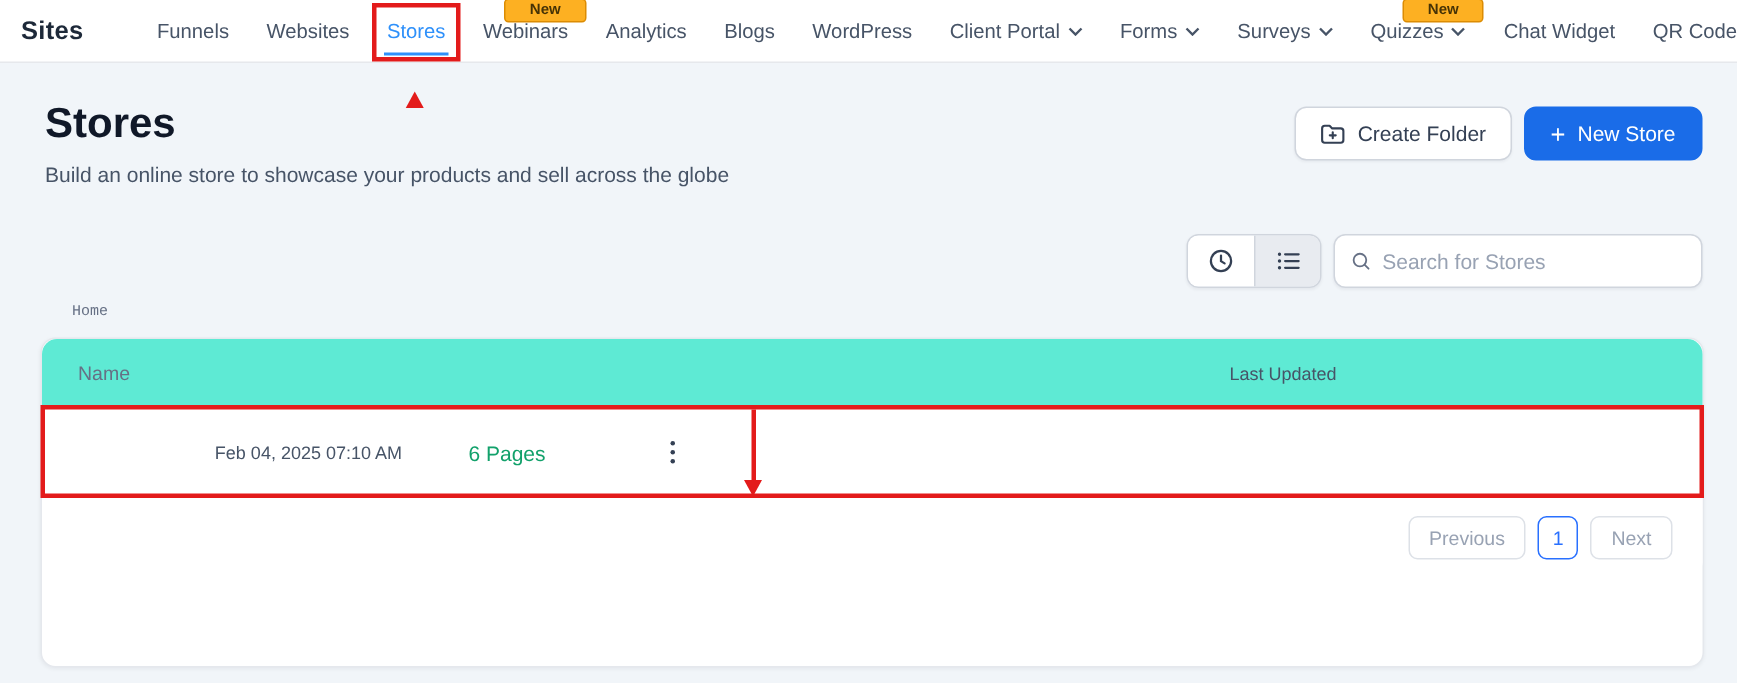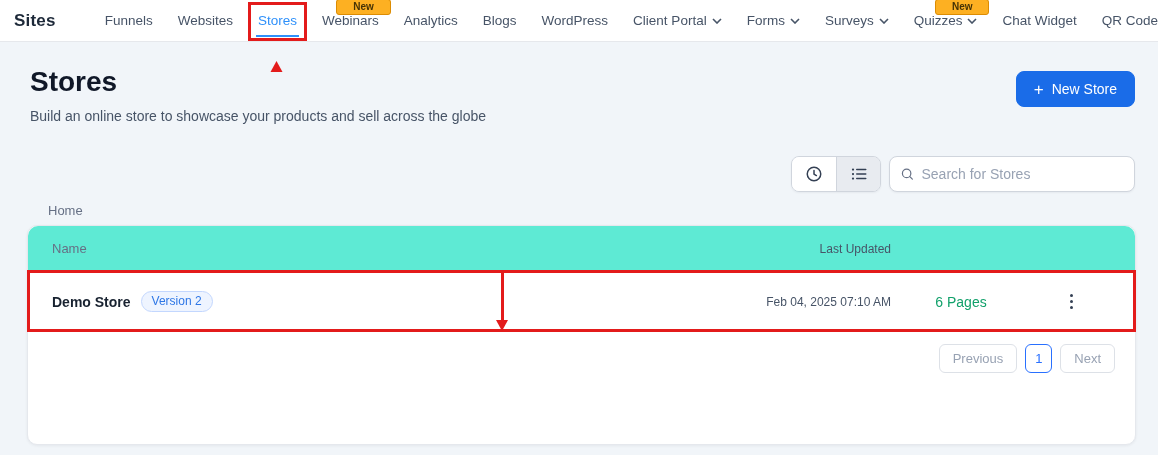--- a/index.html
+++ b/index.html
@@ -53,21 +53,21 @@
   .seg-btn { width:44px; display:flex; align-items:center; justify-content:center; cursor:pointer; }
   .seg-btn.sel { background:#ffffff; }
   .seg-btn.unsel { background:#e8ebf0; border-left:1px solid #d0d5dd; }
   .search-box { width:246px; height:36px; background:#fff; border:1px solid #d0d5dd; border-radius:8px;
                 display:flex; align-items:center; padding:0 10px; gap:7px;
                 box-shadow:0 1px 2px rgba(16,24,40,.05); }
   .search-box input { border:none; outline:none; font-size:14px; color:#344054; width:100%;
                       font-family:"Liberation Sans", sans-serif; background:transparent; }
   .search-box input::placeholder { color:#98a2b3; }
 
-  .breadcrumb { position:absolute; left:48px; top:203px; font-size:13px; color:#667085; }
+  .breadcrumb { position:absolute; left:48px; top:203px; font-size:10px; color:#667085;font-family:Liberation Mono, monospace; }
 
   
   .card { position:absolute; left:27px; top:225px; width:1109px; height:220px;
           background:#fff; border:1px solid #e5e8ed; border-radius:10px;
           box-shadow:0 1px 3px rgba(16,24,40,.06); overflow:visible; }
   .t-row { display:flex; align-items:center; }
   .t-head { height:46px; background:#5eead4; border-bottom:1px solid #eaecf0;
             border-radius:10px 10px 0 0; font-size:13px; font-weight:500; color:#667085; }
   .t-body-row { height:60px; border-bottom:1px solid #eaecf0; background:#fff; position:relative; }
   .cell-name { flex:1; padding-left:24px; display:flex; align-items:center; gap:10px; }
@@ -176,20 +176,27 @@
     </span>
 
   <span class="nav-divider"></span>
 
 </div>
 
 <div class="page-title">Stores</div>
 <div class="page-subtitle">Build an online store to showcase your products and sell across the globe</div>
 
 <div class="header-actions">
+  <button class="btn btn-secondary">
+    <svg width="17" height="15" viewBox="0 0 24 20" fill="none" stroke="#344054" stroke-width="2" stroke-linejoin="round">
+        <path d="M2 4.5A2.5 2.5 0 0 1 4.5 2H9l2.5 2.5h8A2.5 2.5 0 0 1 22 7v8.5a2.5 2.5 0 0 1-2.5 2.5h-15A2.5 2.5 0 0 1 2 15.5z"></path>
+        <path d="M12 8.2v5.6M9.2 11h5.6" stroke-linecap="round"></path>
+      </svg>
+    <span>Create Folder</span>
+  </button>
   <button class="btn btn-primary">
     <span class="plus">+</span>
     <span>New Store</span>
   </button>
 </div>
 
 <div class="toolbar">
   <div class="seg">
     <div class="seg-btn sel">
       <svg width="18" height="18" viewBox="0 0 24 24" fill="none" stroke="#344054" stroke-width="2" stroke-linecap="round">
@@ -220,24 +227,20 @@
   <div class="t-row t-head">
     <div class="cell-name">Name</div>
     <div class="cell-date">Last Updated</div>
     <div class="cell-count"></div>
     <div class="cell-menu"></div>
     <div class="row-pad-r"></div>
   </div>
 
 
   <div class="t-row t-body-row">
-    <div class="cell-name">
-      <span class="name-text bold">Demo Store</span>
-      <span class="ver-badge">Version 2</span>
-    </div>
     <div class="cell-date">Feb 04, 2025 07:10 AM</div>
     <div class="cell-count">6 Pages</div>
     <div class="cell-menu">
       <span class="kebab">
           <i></i>
           <i></i>
           <i></i>
         </span>
     </div>
     <div class="row-pad-r"></div>

